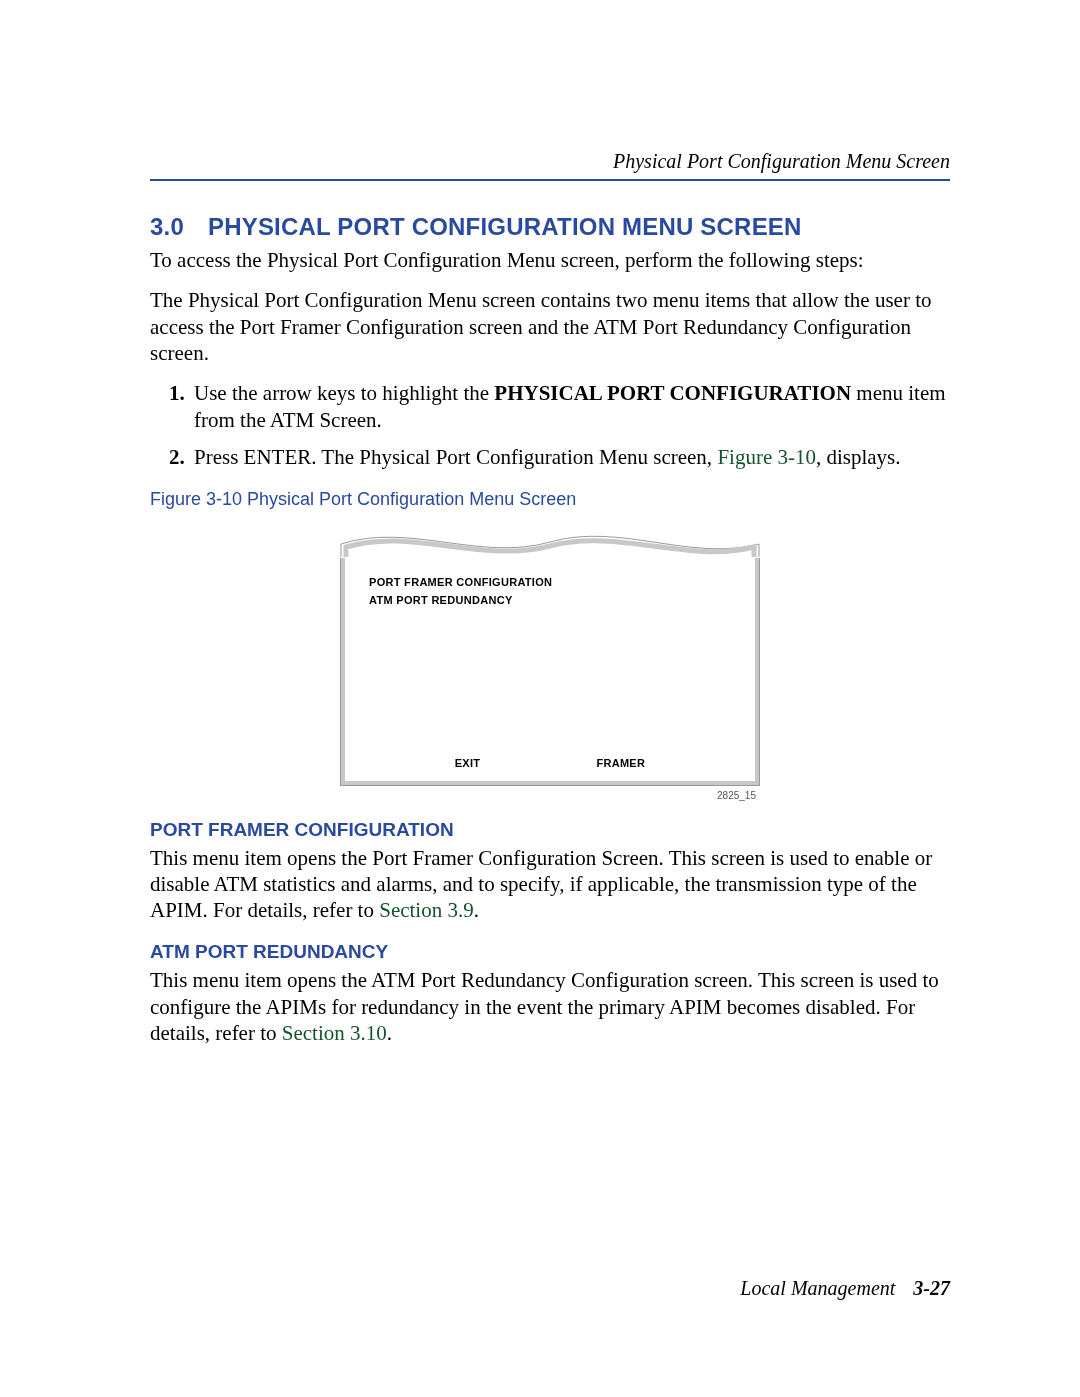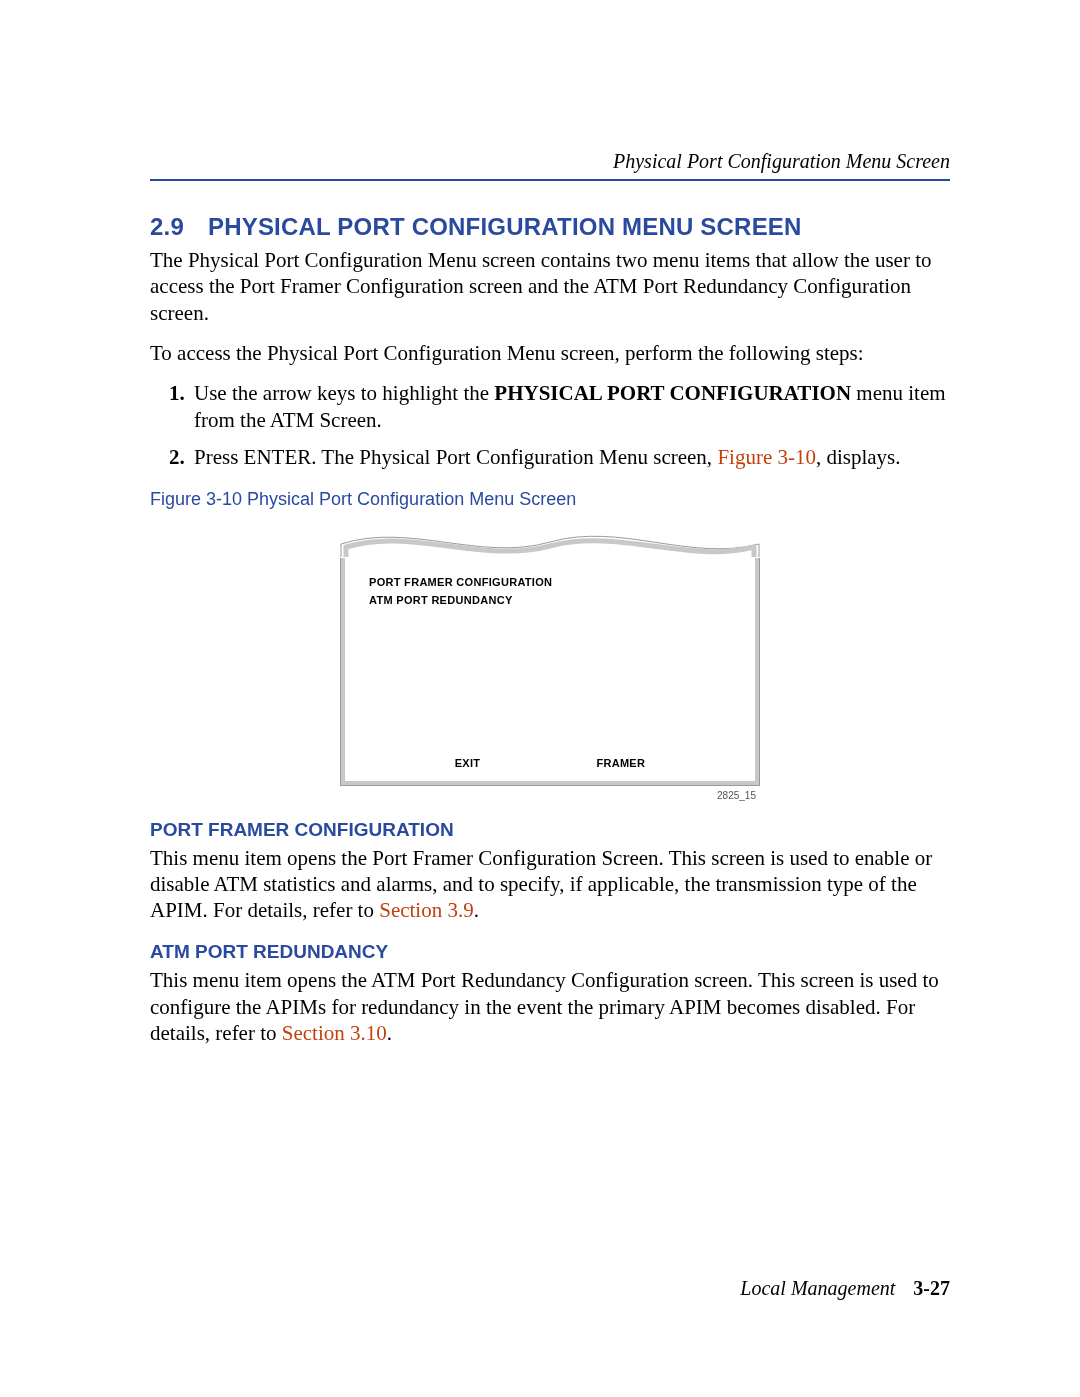--- a/index.html
+++ b/index.html
@@ -51,21 +51,21 @@
     line-height: 1.28;
   }
   ol.steps li {
     margin-bottom: 10px;
     padding-left: 4px;
   }
   ol.steps li::marker {
     font-weight: bold;
   }
   .bold-run { font-weight: bold; }
-  .link-text { color: #c2410c; }
+  .link-text { color: #14532d; }
   .figure-caption {
     font-family: Arial, Helvetica, sans-serif;
     font-weight: normal;
     color: #2a4aa0;
     font-size: 18px;
     margin: 18px 0 16px 0;
   }
   .sub-heading {
     font-family: Arial, Helvetica, sans-serif;
     font-weight: bold;
@@ -126,37 +126,37 @@
     margin-top: 4px;
     padding-right: 4px;
   }
   .page-footer {
     position: absolute;
     bottom: 86px;
     right: 130px;
     font-size: 20px;
   }
   .page-footer .doc-title { font-style: italic; margin-right: 18px; }
-  .page-footer .page-no { font-weight: bold; }
+  .page-footer .page-no { font-weight: bold; font-style: italic; }
 </style>
 </head>
 <body>
 
 <div class="page">
 
   <div class="running-header">Physical Port Configuration Menu Screen</div>
   <hr class="header-rule">
 
   <h2 class="section-heading">
-    <span class="section-number">2.9</span><span>PHYSICAL PORT CONFIGURATION MENU SCREEN</span>
+    <span class="section-number">3.0</span><span>PHYSICAL PORT CONFIGURATION MENU SCREEN</span>
   </h2>
 
+  <p class="body-text">To access the Physical Port Configuration Menu screen, perform the following steps:</p>
+
   <p class="body-text">The Physical Port Configuration Menu screen contains two menu items that allow the user to access the Port Framer Configuration screen and the ATM Port Redundancy Configuration screen.</p>
-
-  <p class="body-text">To access the Physical Port Configuration Menu screen, perform the following steps:</p>
 
   <ol class="steps">
     <li>
       <span>Use the arrow keys to highlight the </span><span class="bold-run">PHYSICAL PORT CONFIGURATION</span><span> menu item from the ATM Screen.</span>
     </li>
     <li>
       <span>Press ENTER. The Physical Port Configuration Menu screen, </span><span class="link-text">Figure 3-10</span><span>, displays.</span>
     </li>
   </ol>
 

